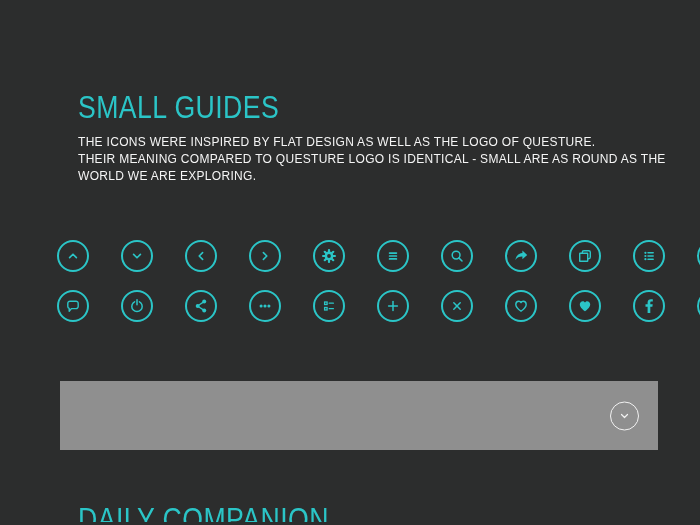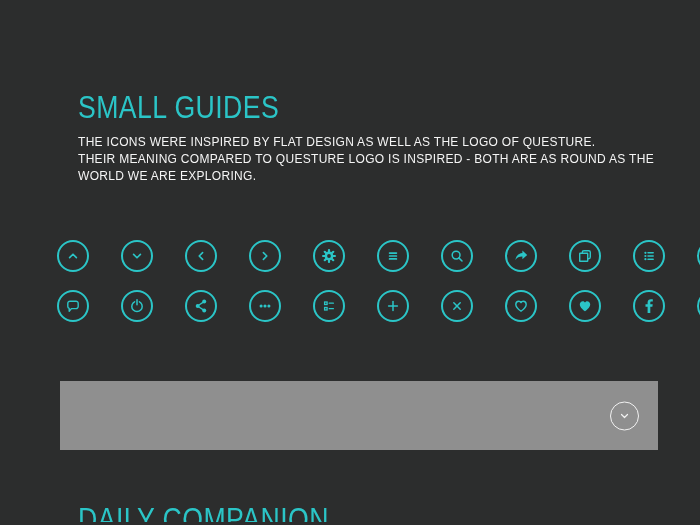--- a/index.html
+++ b/index.html
@@ -50,21 +50,21 @@
   }
 </style>
 </head>
 <body>
 
 <div class="stage">
 
   <h1 class="section-title" id="title-small-guides">SMALL GUIDES</h1>
 
   <p class="section-desc">THE ICONS WERE INSPIRED BY FLAT DESIGN AS WELL AS THE LOGO OF QUESTURE.
-THEIR MEANING COMPARED TO QUESTURE LOGO IS INSPIRED - BOTH ARE AS ROUND AS THE
+THEIR MEANING COMPARED TO QUESTURE LOGO IS IDENTICAL - SMALL ARE AS ROUND AS THE
 WORLD WE ARE EXPLORING.</p>
 
   <div class="icon-grid">
     <div class="icon-row">
         <div class="icon-btn">
           <svg width="16" height="16" viewBox="0 0 16 16">
             <polyline points="4.6,9.6 8,6.2 11.4,9.6" fill="none" stroke="currentColor" stroke-width="1.6" stroke-linecap="round" stroke-linejoin="round"></polyline>
           </svg>
         </div>
         <div class="icon-btn">

